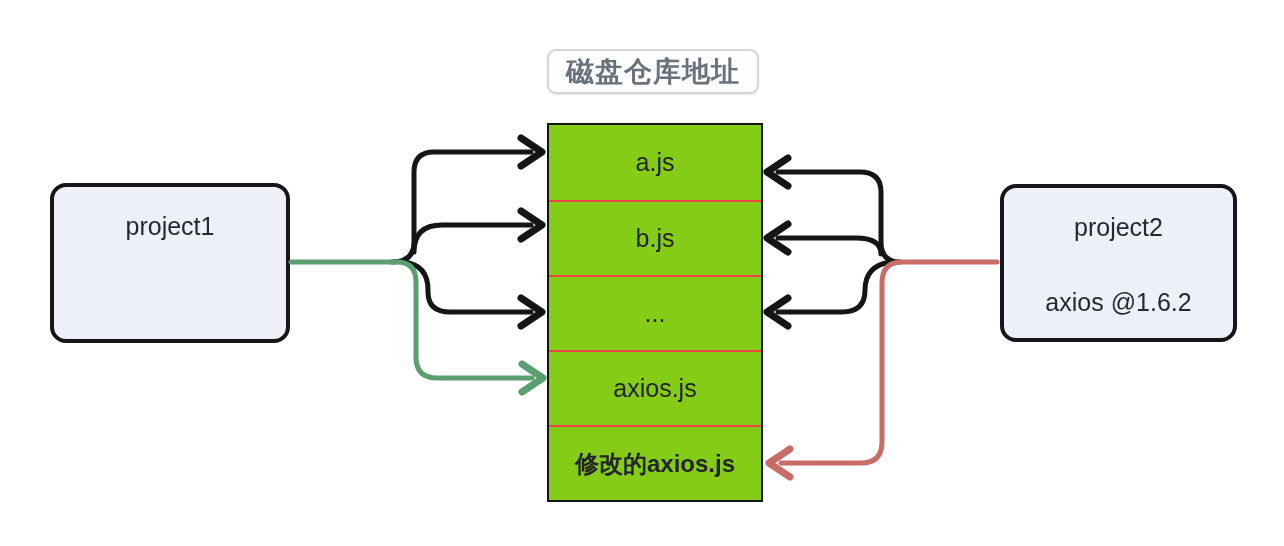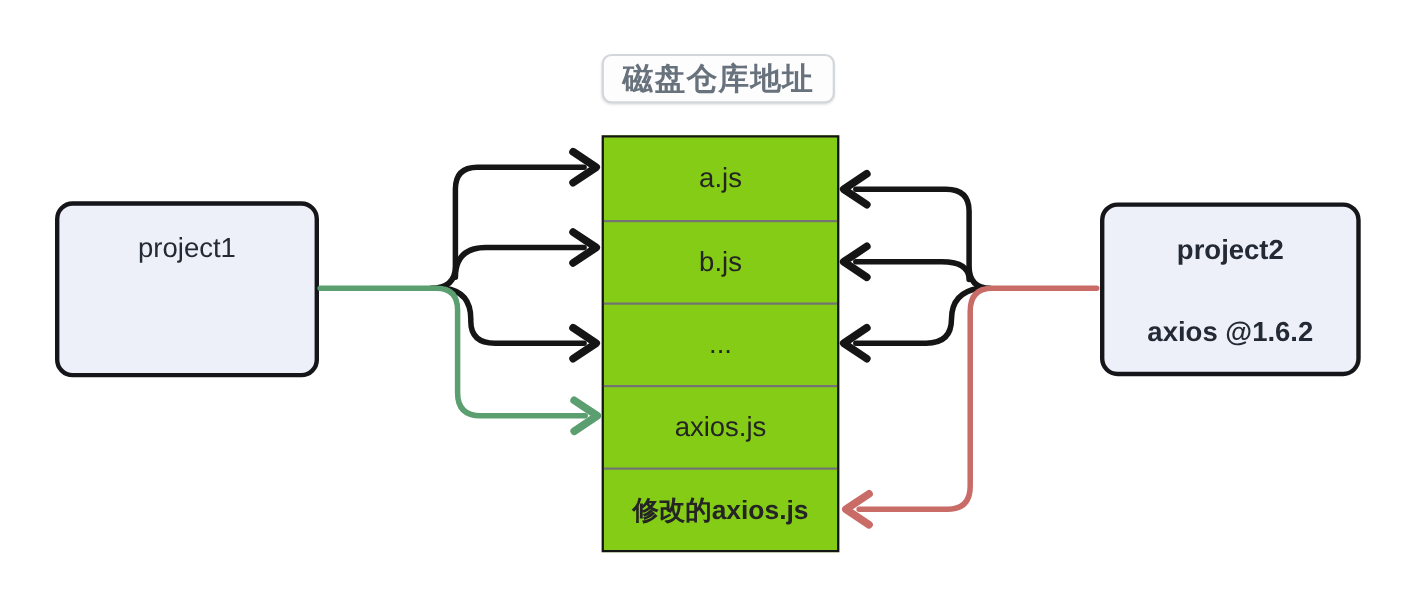--- a/index.html
+++ b/index.html
@@ -41,34 +41,34 @@
     border: 4px solid #15151a;
     border-radius: 16px;
     display: flex; flex-direction: column;
     justify-content: space-between;
     align-items: center;
     padding: 25px 8px 21px 8px;
     color: #242a35;
     font-size: 25px;
   }
   .proj-box.left  { left: 50px;  top: 183px; }
-  .proj-box.right { left: 1000px; top: 184px; width: 237px; height: 158px; font-weight: bold; }
+  .proj-box.right { left: 1000px; top: 184px; width: 237px; height: 158px; }
 
   
   .repo-table {
     position: absolute;
     left: 547px; top: 123px;
     width: 216px;
     background: #84cc16;
     border: 2px solid #141414;
   }
   .repo-row {
     height: 75px;
     display: flex; align-items: center; justify-content: center;
-    border-top: 2px solid #737373;
+    border-top: 2px solid #ef4444;
     color: #242424;
     font-size: 25px;
     white-space: nowrap;
   }
   .repo-row:first-child { border-top: none; }
   .repo-row:last-child  { font-size: 24px; font-weight: bold; }
 
   
   svg.arrows {
     position: absolute;

